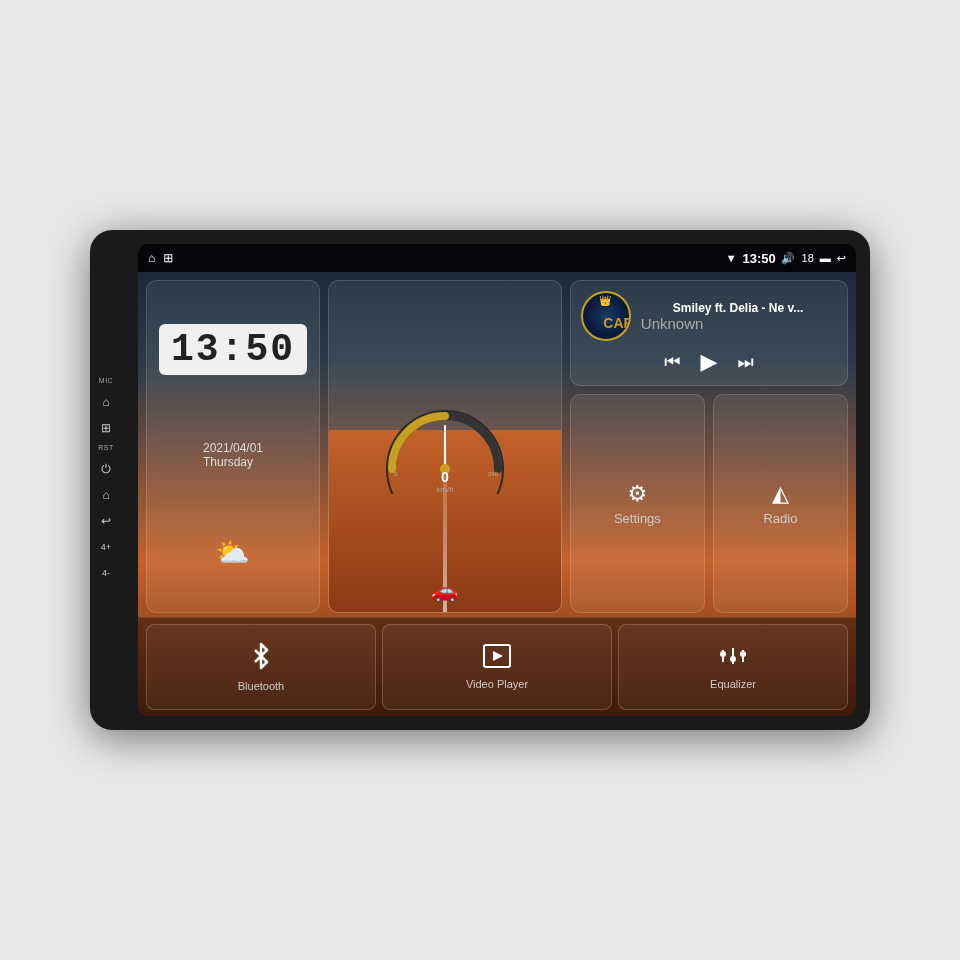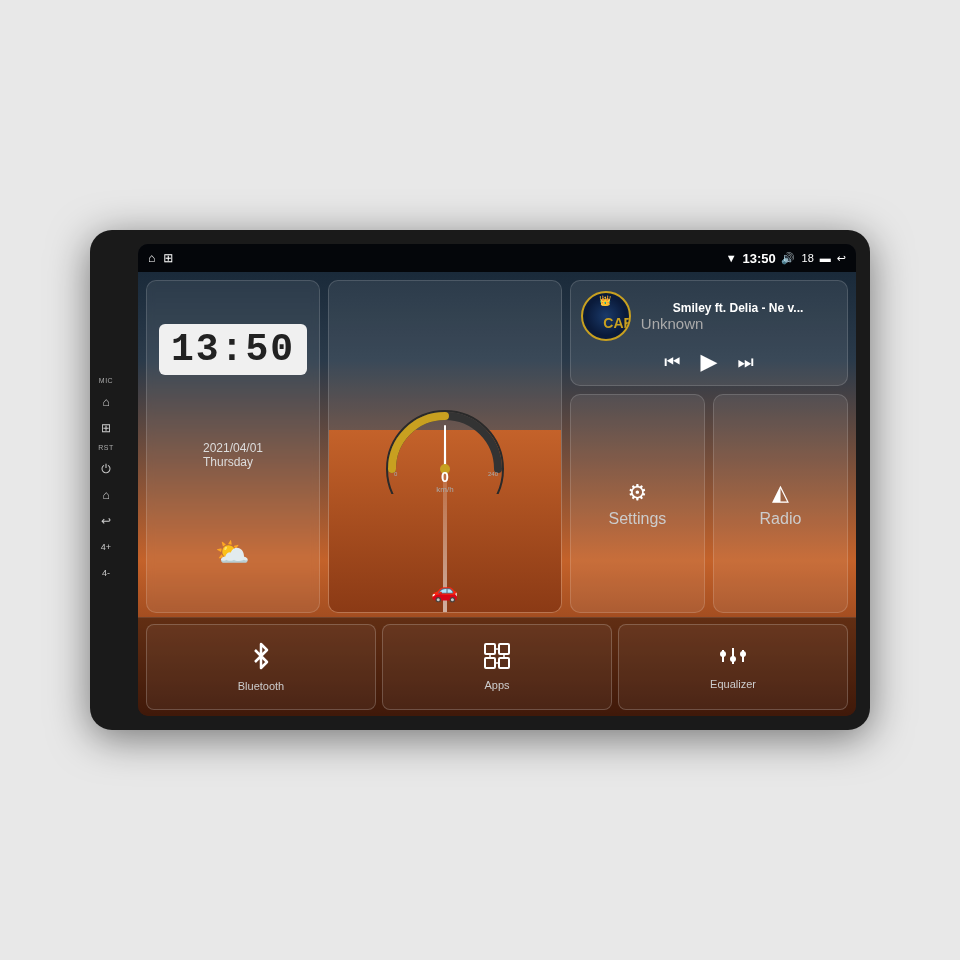--- a/index.html
+++ b/index.html
@@ -263,21 +263,21 @@
       gap: 4px;
       cursor: pointer;
       padding: 8px;
     }
     .app-btn-icon {
       font-size: 22px;
       color: #fff;
     }
     .app-btn-label {
       color: #ccc;
-      font-size: 16px;
+      font-size: 13px;
     }
 
     
     .bottom-bar {
       display: flex;
       background: rgba(0,0,0,0.4);
       border-top: 1px solid rgba(255,255,255,0.1);
       padding: 6px 8px;
       gap: 6px;
     }
@@ -421,36 +421,30 @@
         <div class="bottom-app">
           <span class="bottom-app-icon">
             <svg width="24" height="28" viewBox="0 0 24 28">
               <polyline points="6,8 18,20 12,26 12,2 18,8 6,20" fill="none" stroke="white" stroke-width="2.5" stroke-linejoin="round"></polyline>
             </svg>
           </span>
           <span class="bottom-app-label">Bluetooth</span>
         </div>
 
 
+
         <div class="bottom-app">
           <span class="bottom-app-icon">
-            <svg width="26" height="26" viewBox="0 0 26 26">
-              <rect x="1" y="1" width="10" height="10" fill="none" stroke="white" stroke-width="2" rx="1"></rect>
-              <rect x="15" y="1" width="10" height="10" fill="none" stroke="white" stroke-width="2" rx="1"></rect>
-              <rect x="1" y="15" width="10" height="10" fill="none" stroke="white" stroke-width="2" rx="1"></rect>
-              <rect x="15" y="15" width="10" height="10" fill="none" stroke="white" stroke-width="2" rx="1"></rect>
-              <line x1="10" y1="6" x2="15" y2="6" stroke="white" stroke-width="1.5"></line>
-              <line x1="10" y1="20" x2="15" y2="20" stroke="white" stroke-width="1.5"></line>
-              <line x1="6" y1="10" x2="6" y2="15" stroke="white" stroke-width="1.5"></line>
-              <line x1="20" y1="10" x2="20" y2="15" stroke="white" stroke-width="1.5"></line>
+            <svg width="28" height="24" viewBox="0 0 28 24">
+              <rect x="1" y="1" width="26" height="22" fill="none" stroke="white" stroke-width="2" rx="2"></rect>
+              <polygon points="10,7 10,17 20,12" fill="white"></polygon>
             </svg>
           </span>
-          <span class="bottom-app-label">Apps</span>
-        </div>
-
+          <span class="bottom-app-label">Video Player</span>
+        </div>
 
         <div class="bottom-app">
           <span class="bottom-app-icon">
             <svg width="28" height="24" viewBox="0 0 28 24">
               <line x1="4" y1="6" x2="4" y2="18" stroke="white" stroke-width="2"></line>
               <circle cx="4" cy="10" r="3" fill="white"></circle>
               <line x1="14" y1="4" x2="14" y2="20" stroke="white" stroke-width="2"></line>
               <circle cx="14" cy="15" r="3" fill="white"></circle>
               <line x1="24" y1="6" x2="24" y2="18" stroke="white" stroke-width="2"></line>
               <circle cx="24" cy="10" r="3" fill="white"></circle>

